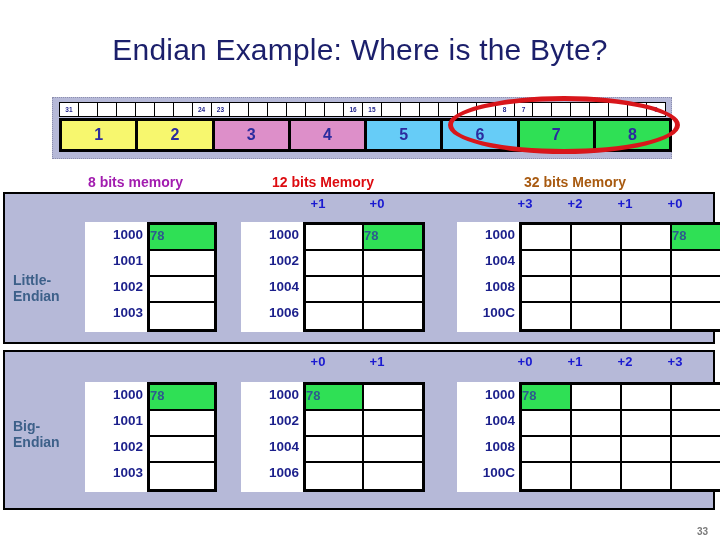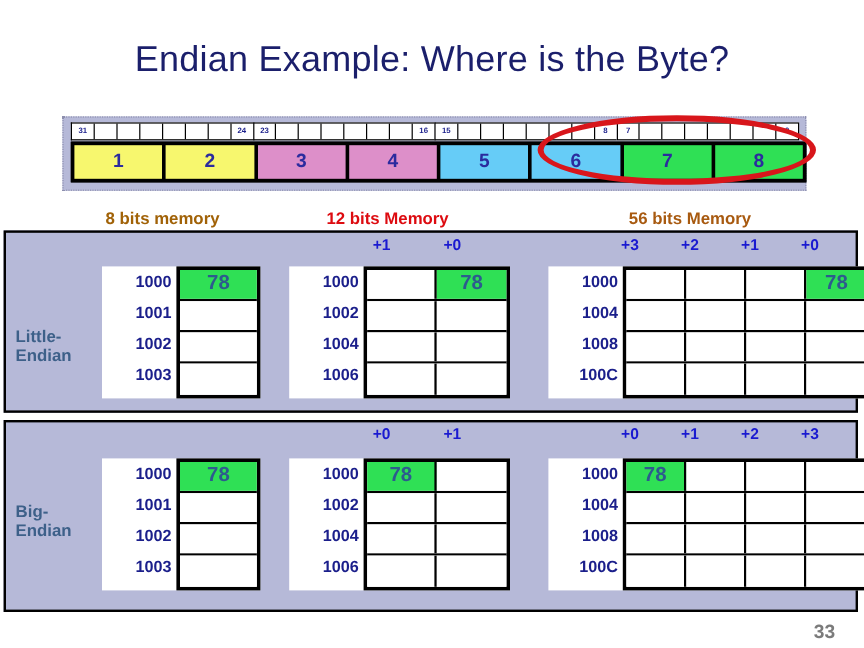--- a/index.html
+++ b/index.html
@@ -106,21 +106,21 @@
     pointer-events: none;
   }
 
   
   .section-heading {
     position: absolute;
     font-size: 14px;
     font-weight: bold;
     white-space: nowrap;
   }
-  #heading-8 { left: 88px; top: 174px; color: #a16207; }
+  #heading-8 { left: 88px; top: 174px; color: #a21caf; }
   #heading-16 { left: 272px; top: 174px; color: #dd0b10; }
   #heading-32 { left: 524px; top: 174px; color: #a85a10; }
 
   
   .endian-panel {
     position: absolute;
     left: 3px;
     width: 712px;
     background: #b6b9d8;
     border: 2px solid #000000;
@@ -188,35 +188,34 @@
     display: flex;
     height: 26px;
     border-bottom: 2px solid #000;
     box-sizing: border-box;
   }
   .grid-row:last-child { border-bottom: none; }
   .grid-cell {
     border-right: 2px solid #000;
     box-sizing: border-box;
     background: #ffffff;
-    font-size: 17px;
+    font-size: 13px;
     font-weight: bold;
     color: #2d5b8e;
     line-height: 22px;
-    text-align: center;
   }
   .grid-cell:last-child { border-right: none; }
   .grid-cell.filled { background: #2fe055; }
 
   
   #slide-number {
     position: absolute;
-    right: 24px;
+    right: 12px;
     bottom: 3px;
-    font-size: 16px;
+    font-size: 10px;
     color: #7b7b7b;
     font-weight: bold;
   }
 </style>
 </head>
 <body>
 
 <div id="slide-title">Endian Example: Where is the Byte?</div>
 
 <div id="byte-ruler-wrap">
@@ -272,21 +271,21 @@
         <div class="byte-box" style="background: rgb(102, 204, 247);">6</div>
         <div class="byte-box" style="background: rgb(47, 224, 85);">7</div>
         <div class="byte-box" style="background: rgb(47, 224, 85);">8</div>
       </div>
   </div>
 </div>
 <div id="red-ellipse"></div>
 
 <div class="section-heading" id="heading-8">8 bits memory</div>
 <div class="section-heading" id="heading-16">12 bits Memory</div>
-<div class="section-heading" id="heading-32">56 bits Memory</div>
+<div class="section-heading" id="heading-32">32 bits Memory</div>
 
 <div class="endian-panel" id="panel-little">
   <div class="endian-label" id="label-little">
     <div>Little-</div>
     <div>Endian</div>
   </div>
   <div class="offset-row" id="le-offsets">
       <div class="offset-lbl" style="left: 298px;">+1</div>
       <div class="offset-lbl" style="left: 357px;">+0</div>
       <div class="offset-lbl" style="left: 505px;">+3</div>

